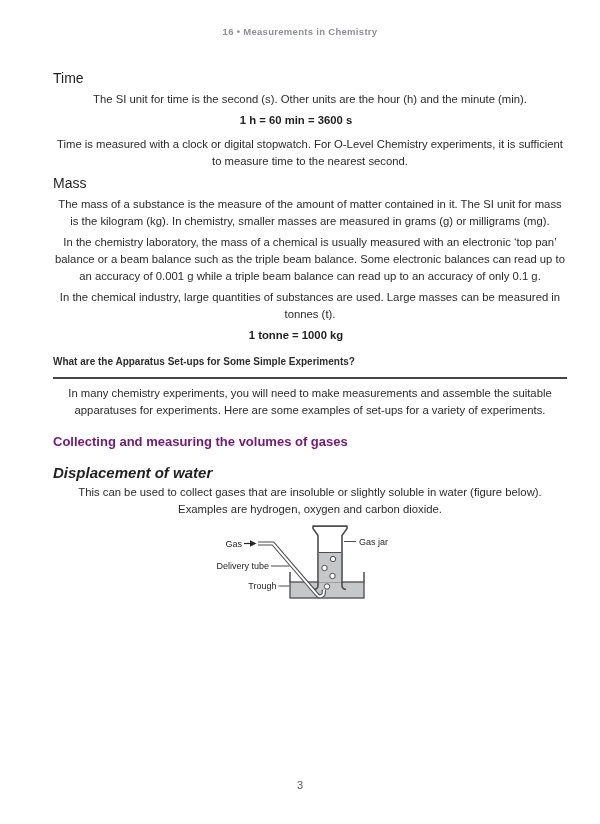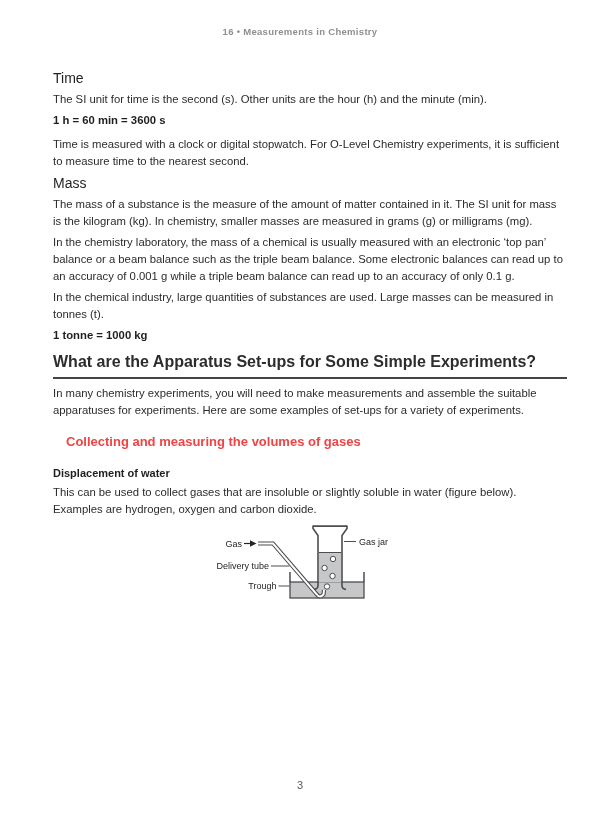--- a/index.html
+++ b/index.html
@@ -25,56 +25,58 @@
     position: absolute;
     top: 0;
     left: 53px;
     width: 514px;
   }
   .content p {
     font-size: 11.3px;
     line-height: 17px;
     margin: 0 0 4px 0;
     color: #2b2b2b;
+    text-align: center;
   }
   h2.sec-heading {
     font-size: 14px;
     line-height: 19px;
     font-weight: normal;
     color: #1f1f1f;
     margin: 0 0 3px 0;
   }
   h2#time-heading { margin-top: 69px; }
   h2#mass-heading { margin-top: 3px; }
   p.equation {
     font-weight: bold;
     color: #1f1f1f;
     padding-right: 28px;
     margin: 4px 0 7px 0;
   }
   h1.big-heading {
-    font-size: 16px;
+    font-size: 10px;
     line-height: 21px;
     font-weight: bold;
     color: #2d2d2d;
     margin: 2px 0 6px 0;
     padding-bottom: 5px;
     border-bottom: 2px solid #454545;
   }
   h3.sub-heading {
     font-size: 13px;
     line-height: 18px;
     font-weight: bold;
-    color: #ef4444;
-    margin: 14px 0 3px 13px;
+    color: #701a75;
+    margin: 14px 0 3px 0;
   }
   h4.italic-heading {
-    font-size: 11px;
+    font-size: 15px;
     line-height: 16px;
     font-weight: bold;
+    font-style: italic;
     color: #1f1f1f;
     margin: 14px 0 3px 0;
   }
   .figure {
     margin: 2px 0 0 117px;
     width: 260px;
     height: 110px;
   }
   .figure svg { display: block; }
   .figure text {

